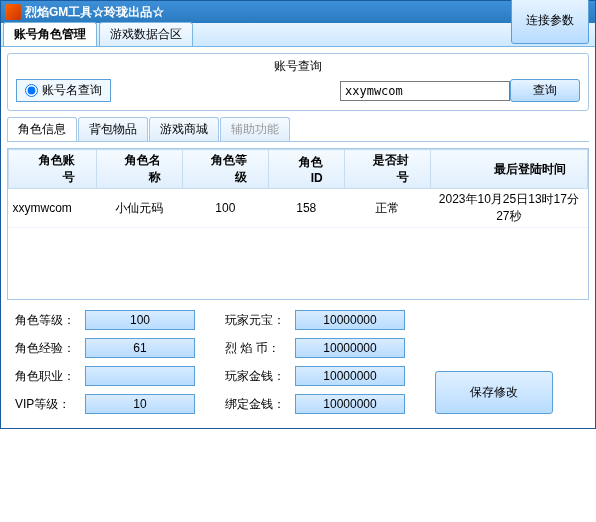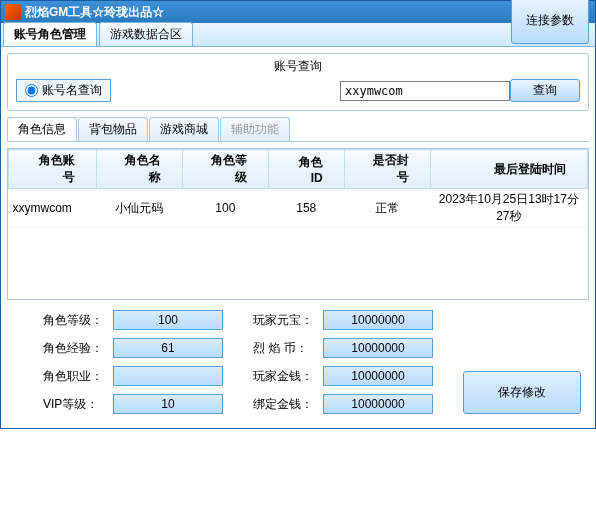--- a/index.html
+++ b/index.html
@@ -24,21 +24,21 @@
 .btn { padding:2px 22px; border:1px solid #5a9fd8; border-radius:3px; background:linear-gradient(to bottom,#e8f4ff,#b8dcff); cursor:pointer; }
 .sub-tabs { display:flex; border-bottom:1px solid #a8c8e8; }
 .sub-tab { padding:3px 10px; border:1px solid #a8c8e8; border-bottom:none; background:linear-gradient(to bottom,#f5fbff,#e0eefc); margin-right:1px; cursor:pointer; border-radius:3px 3px 0 0; }
 .sub-tab.active { background:#fff; }
 .sub-tab.disabled { color:#999; cursor:default;text-align:right; }
 .table-wrap { flex:1; border:1px solid #a8c8e8; overflow:auto; }
 table { width:100%; border-collapse:collapse; }
 th { background:linear-gradient(to bottom,#f5fbff,#e0eefc); border:1px solid #c8dcf0; padding:2px 21px; font-weight:bold; text-align:right; }
 td { border-bottom:1px solid #eef5fc; padding:2px 4px; text-align:center; }
 td.left { text-align:left; }
-.fields { display:flex; gap:30px; padding:4px 8px 8px;justify-content:flex-end; }
+.fields { display:flex; gap:30px; padding:4px 8px 8px; }
 .fcol { display:flex; flex-direction:column; gap:8px; }
 .frow { display:flex; align-items:center; gap:6px; }
 .flabel { width:64px; text-align:left; }
 .fval { width:110px; height:20px; border:1px solid #5a9fd8; background:linear-gradient(to bottom,#d8ecff,#b8dcff); text-align:center; line-height:18px; }
 .save-btn { align-self:flex-end; margin-top:auto; padding:12px 34px; border:1px solid #5a9fd8; border-radius:3px; background:linear-gradient(to bottom,#e0f0ff,#b8dcff); cursor:pointer; }
 </style>
 </head>
 <body>
 
 <div class="window">

